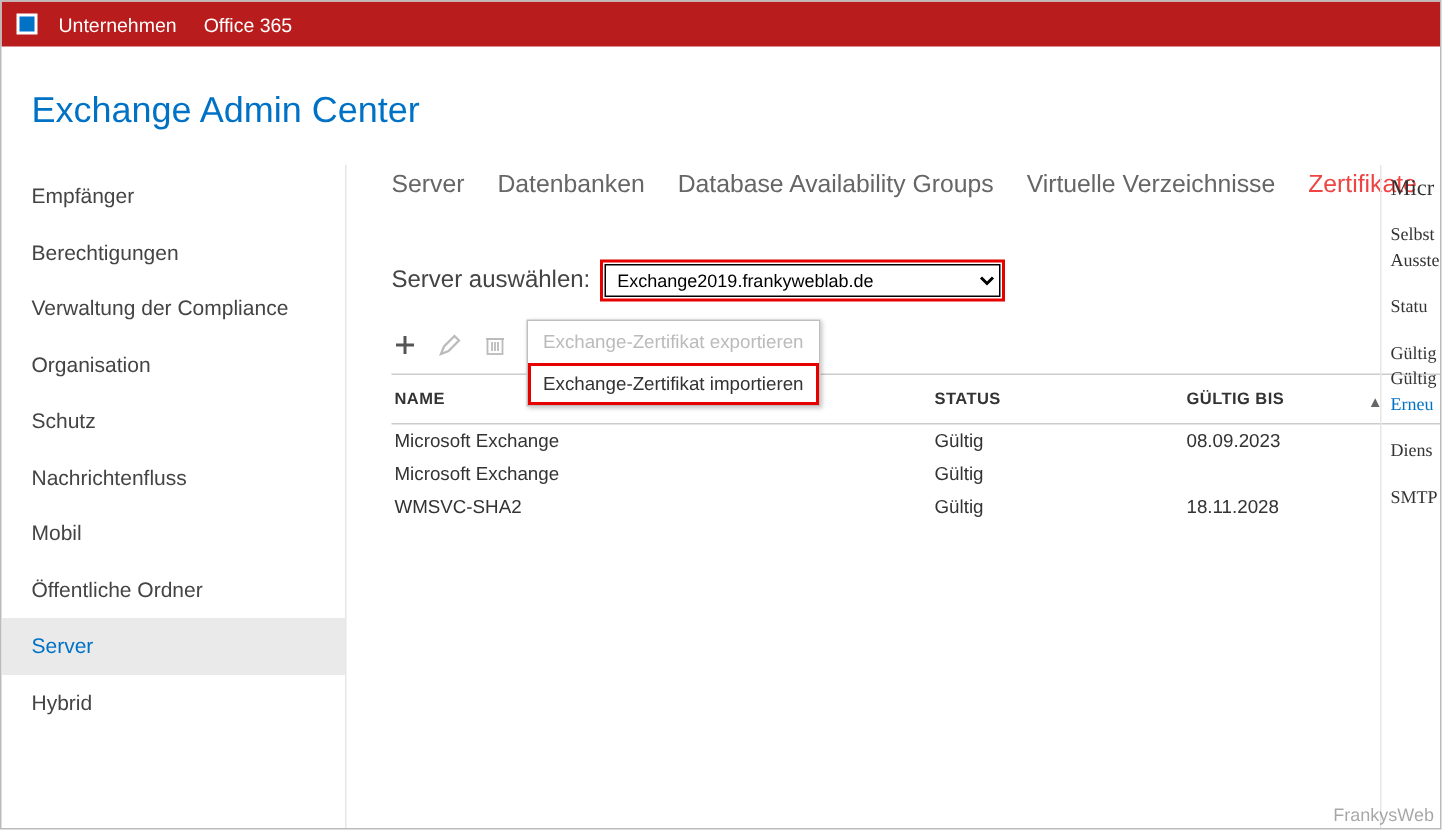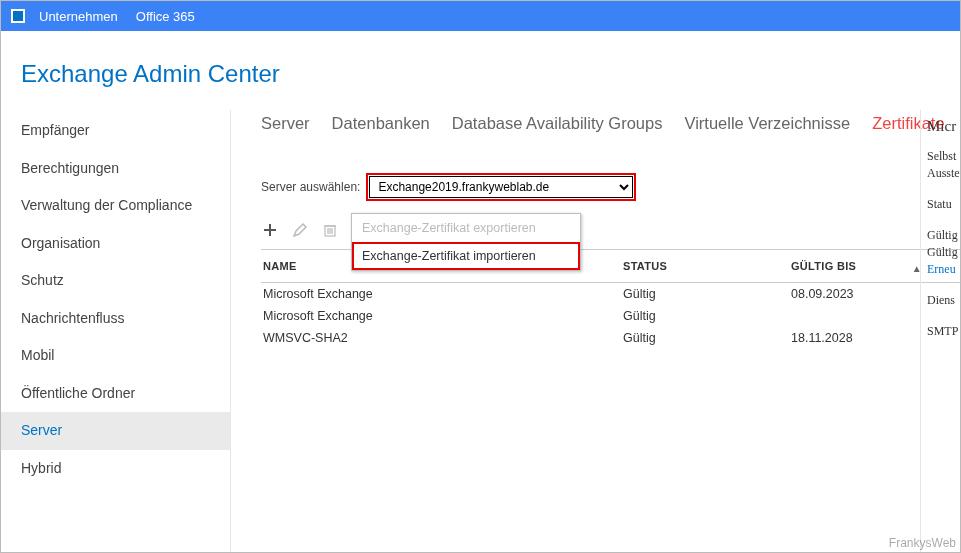--- a/index.html
+++ b/index.html
@@ -1,62 +1,62 @@
 <!DOCTYPE html>
 <html><head>
 <meta charset="utf-8">
 <style>
   * { box-sizing: border-box; margin: 0; padding: 0; }
   html, body { width: 961px; height: 553px; font-family: "Segoe UI", Arial, sans-serif; background: #fff; overflow: hidden; position: relative; }
   body { border: 1px solid #bbb; }
 
   
-  .topbar { height: 30px; background: #3b82f6; display: flex; align-items: center; padding: 0 8px; color: #fff; font-size: 13px; }
+  .topbar { height: 30px; background: #b91c1c; display: flex; align-items: center; padding: 0 8px; color: #fff; font-size: 13px; }
   .topbar .logo { width: 18px; height: 18px; display: flex; align-items: center; justify-content: center; margin-right: 12px; }
   .topbar .item { margin-right: 18px; cursor: pointer; }
 
   
   .pagetitle { font-size: 24px; font-weight: 300; color: #0072c6; padding: 16px 0 22px 20px; margin-top: 13px; }
 
   .body { display: flex; height: calc(100% - 30px - 68px); }
 
   
   .leftnav { width: 230px; border-right: 1px solid #e6e6e6; padding-top: 2px; }
   .leftnav .navitem { padding: 10px 20px; font-size: 14px; color: #444; cursor: pointer; line-height: 1.25; }
   .leftnav .navitem.selected { background: #eaeaea; color: #0072c6; }
 
   
   .main { flex: 1; position: relative; padding: 0 0 0 30px; }
   .tabs { display: flex; gap: 22px; font-size: 16.5px; font-weight: 300; color: #666; margin-bottom: 40px; padding-top: 4px; }
   .tabs .tab { cursor: pointer; }
   .tabs .tab.selected { color: #ef4444; }
 
   .serverrow { display: flex; align-items: center; margin-bottom: 18px; }
-  .serverrow label { font-size: 12px; color: #444; margin-right: 6px; }
+  .serverrow label { font-size: 16px; color: #444; margin-right: 6px; }
   .selectwrap { border: 2px solid #e60000; padding: 1px; }
   .selectwrap select { width: 264px; height: 22px; font-size: 12px; border: 1px solid #000; background: #fff; padding: 0 4px; }
 
   .toolbar { display: flex; align-items: center; gap: 12px; margin: 6px 0 8px 0; color: #555; }
   .toolbar .tbtn { width: 18px; height: 18px; display: flex; align-items: center; justify-content: center; cursor: pointer; }
   .toolbar .tbtn.disabled { color: #bbb; cursor: default; }
   .morewrap { border: 2px solid #e60000; padding: 0 3px; display: flex; align-items: center; }
   .toolbar svg { display: block; }
 
   .tablehead { border-top: 1px solid #ccc; border-bottom: 1px solid #ccc; height: 34px; display: flex; align-items: center; font-size: 11px; font-weight: 600; color: #333; letter-spacing: 0.3px; }
   .tablehead .col { padding-left: 2px; }
   .col-name  { width: 360px; }
   .col-status{ width: 168px; }
   .col-valid { flex: 1; position: relative; }
   .col-valid .sortarrow { position: absolute; right: 38px; top: 3px; font-size: 10px; color: #666; }
 
   .row { display: flex; height: 22px; align-items: center; font-size: 12.5px; color: #333; }
   .row .col { padding-left: 2px; overflow: hidden; white-space: nowrap; }
 
   
-  .moremenu { position: absolute; left: 350px; top: 212px; width: 230px; background: #fff; border: 1px solid #bfbfbf; box-shadow: 1px 1px 3px rgba(0,0,0,0.25); z-index: 5; }
+  .moremenu { position: absolute; left: 350px; top: 212px; width: 196px; background: #fff; border: 1px solid #bfbfbf; box-shadow: 1px 1px 3px rgba(0,0,0,0.25); z-index: 5; }
   .moremenu .mitem { padding: 7px 10px; font-size: 12.5px; cursor: pointer; }
   .moremenu .mitem.disabled { color: #bbb; cursor: default; }
   .moremenu .mitem.highlight { border: 2px solid #e60000; padding: 5px 8px; color: #333; }
 
   
   .details { position: absolute; right: 0; top: 0; width: 40px; height: 100%; border-left: 1px solid #e6e6e6; padding: 8px 0 0 6px; overflow: hidden; font-size: 12px; color: #333; font-family: Liberation Serif, serif; }
   .details .dtitle { font-size: 15px; color: #333; margin-bottom: 14px; white-space: nowrap; }
   .details .line { white-space: nowrap; margin-bottom: 2px; }
   .details .gap { height: 14px; }
   .details .link { color: #0072c6; }

